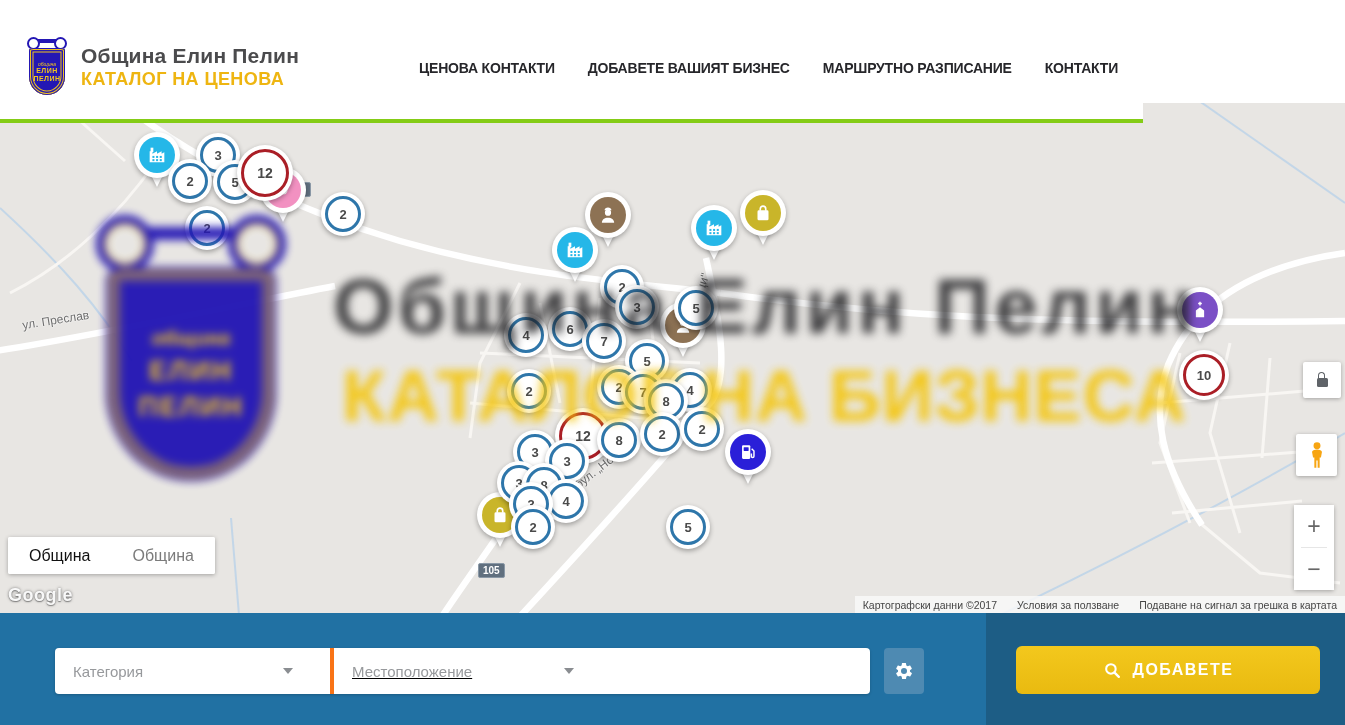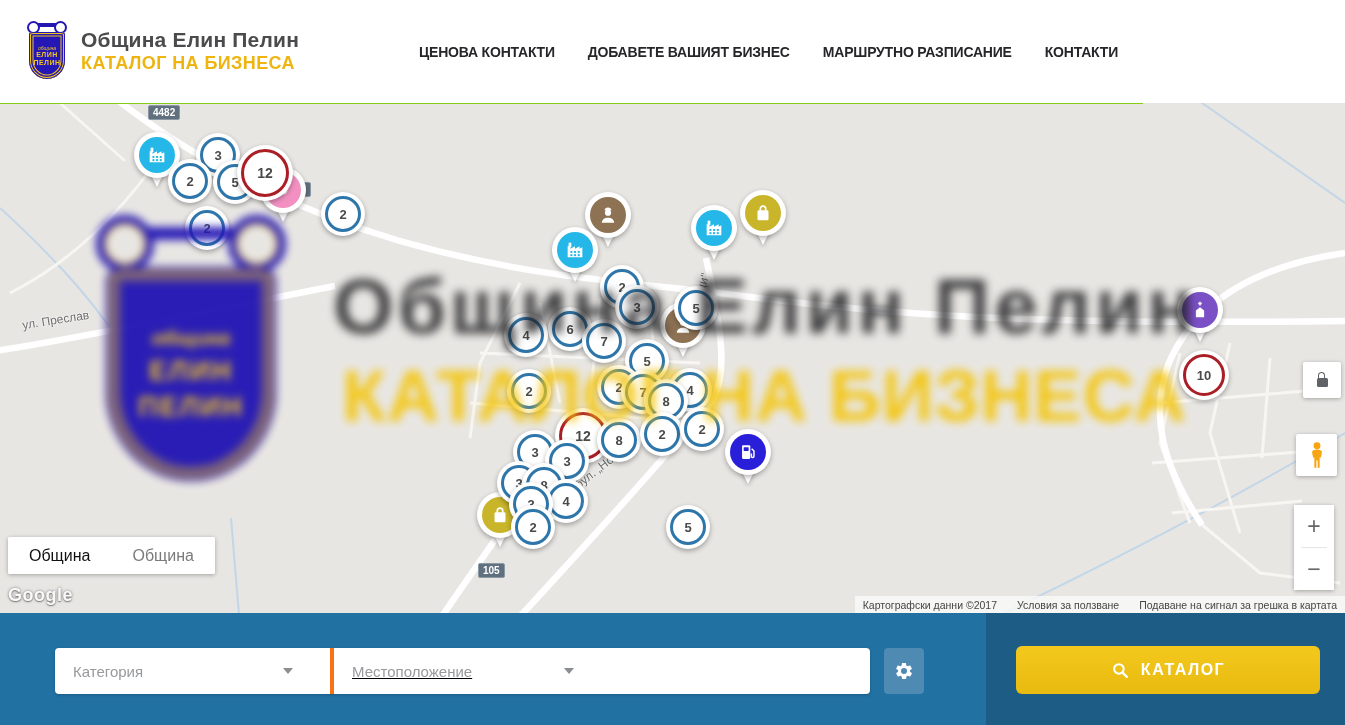--- a/index.html
+++ b/index.html
@@ -1,20 +1,20 @@
 <!DOCTYPE html>
 <html lang="bg"><head>
 <meta charset="utf-8">
 <style>
   html,body{margin:0;padding:0;}
   body{width:1345px;height:725px;overflow:hidden;font-family:"Liberation Sans",sans-serif;background:#fff;}
   .stage{position:relative;width:1345px;height:725px;overflow:hidden;}
 
   
-  .header{position:absolute;left:0;top:0;width:1143px;height:103px;background:#fff;border-bottom:1px solid #84cc16;z-index:30;}
+  .header{position:absolute;left:0;top:16px;width:1143px;height:103px;background:#fff;border-bottom:4px solid #84cc16;z-index:30;}
   .brand{position:absolute;left:25px;top:21px;display:flex;align-items:center;gap:12px;cursor:pointer;}
   .brand-title{font-size:21px;font-weight:700;color:#4b4b4d;letter-spacing:.2px;}
   .brand-sub{font-size:18px;font-weight:700;color:#eeb511;letter-spacing:.4px;margin-top:1px;}
   .nav{position:absolute;right:25px;top:0;height:103px;display:flex;align-items:center;gap:33px;}
   .nav a{font-size:14px;font-weight:700;color:#26262a;letter-spacing:-0.2px;text-decoration:none;white-space:nowrap;}
 
   
   .crest{position:relative;display:flex;flex-direction:column;align-items:center;}
   .crest-top{display:flex;align-items:flex-start;width:100%;justify-content:center;}
   .curl{border-style:solid;border-color:#2417b4;border-radius:50%;background:transparent;}
@@ -107,21 +107,21 @@
             <span class="curl"></span>
           </div>
         <div class="crest-shield">
           <span class="w1">община</span>
           <span class="w2">ЕЛИН</span>
           <span class="w3">ПЕЛИН</span>
         </div>
       </div>
       <div class="brand-text">
         <div class="brand-title">Община Елин Пелин</div>
-        <div class="brand-sub">КАТАЛОГ НА БИЗНЕСА</div>
+        <div class="brand-sub">КАТАЛОГ НА ЦЕНОВА</div>
       </div>
     </div>
     <nav class="nav">
       <a href="#">ЦЕНОВА КОНТАКТИ</a>
       <a href="#">ДОБАВЕТЕ ВАШИЯТ БИЗНЕС</a>
       <a href="#">МАРШРУТНО РАЗПИСАНИЕ</a>
       <a href="#">КОНТАКТИ</a>
     </nav>
   </div>
 
@@ -478,18 +478,18 @@
           <path fill="#fff" d="M19.14 12.94c.04-.3.06-.61.06-.94s-.02-.64-.07-.94l2.03-1.58a.5.5 0 00.12-.64l-1.92-3.32a.5.5 0 00-.61-.22l-2.39.96a7.3 7.3 0 00-1.62-.94l-.36-2.54a.5.5 0 00-.5-.42h-3.84a.5.5 0 00-.5.42l-.36 2.54c-.59.24-1.13.57-1.62.94l-2.39-.96a.5.5 0 00-.61.22L2.74 8.84a.5.5 0 00.12.64l2.03 1.58c-.05.3-.09.63-.09.94s.02.64.07.94l-2.03 1.58a.5.5 0 00-.12.64l1.92 3.32c.12.22.39.3.61.22l2.39-.96c.5.38 1.03.7 1.62.94l.36 2.54c.05.24.25.42.5.42h3.84c.25 0 .46-.18.5-.42l.36-2.54a7.1 7.1 0 001.62-.94l2.39.96c.23.09.49 0 .61-.22l1.92-3.32a.5.5 0 00-.12-.64l-2.01-1.58zM12 15.6a3.6 3.6 0 110-7.2 3.6 3.6 0 010 7.2z"></path>
         </svg>
       </button>
     </div>
     <div class="search-right">
       <button class="search-btn">
         <svg width="19" height="19" viewBox="0 0 24 24">
           <circle cx="10" cy="10" r="6" stroke="#fff" stroke-width="2.6" fill="none"></circle>
           <path d="M14.6 14.6 L20 20" stroke="#fff" stroke-width="3" stroke-linecap="round"></path>
         </svg>
-        <span>КАТАЛОГ</span>
+        <span>ДОБАВЕТЕ</span>
       </button>
     </div>
   </div>
 
 </div>
 
 </body></html>

